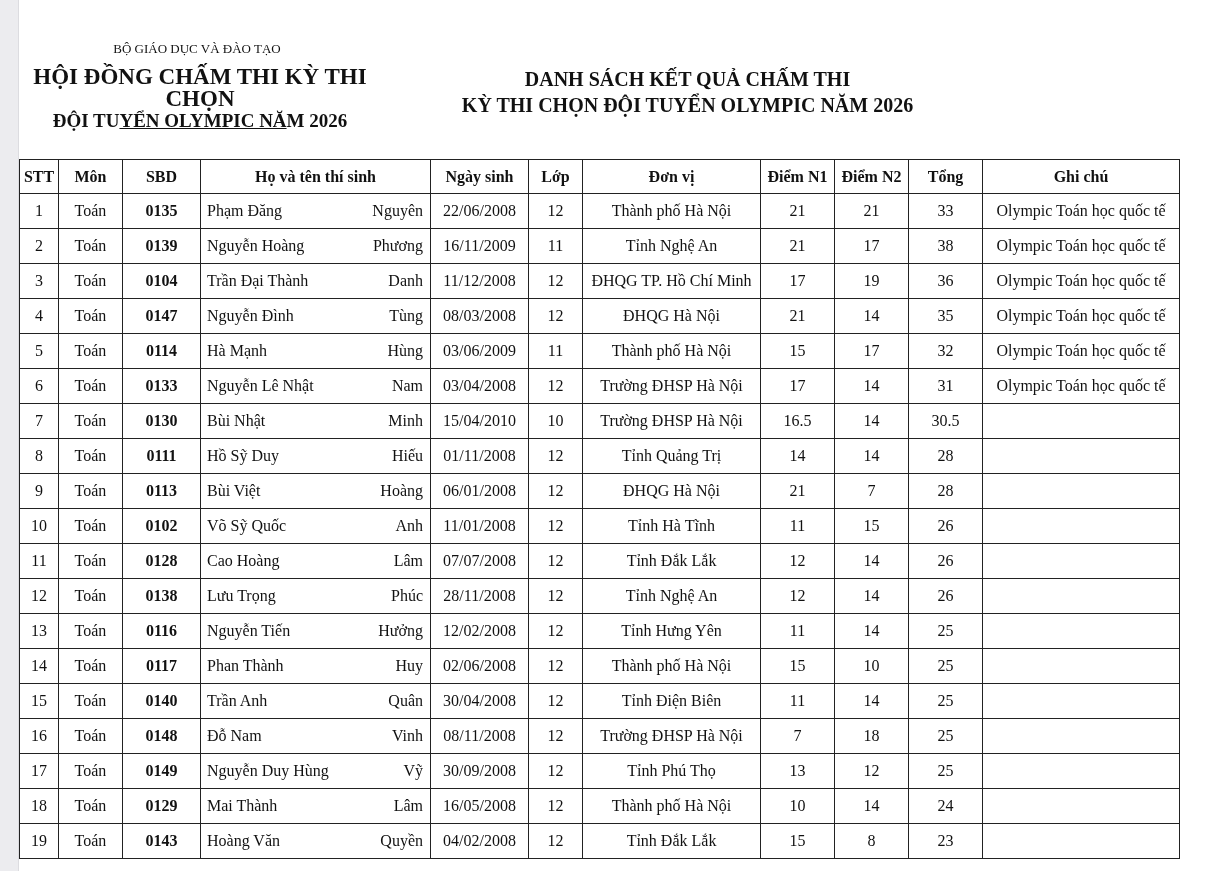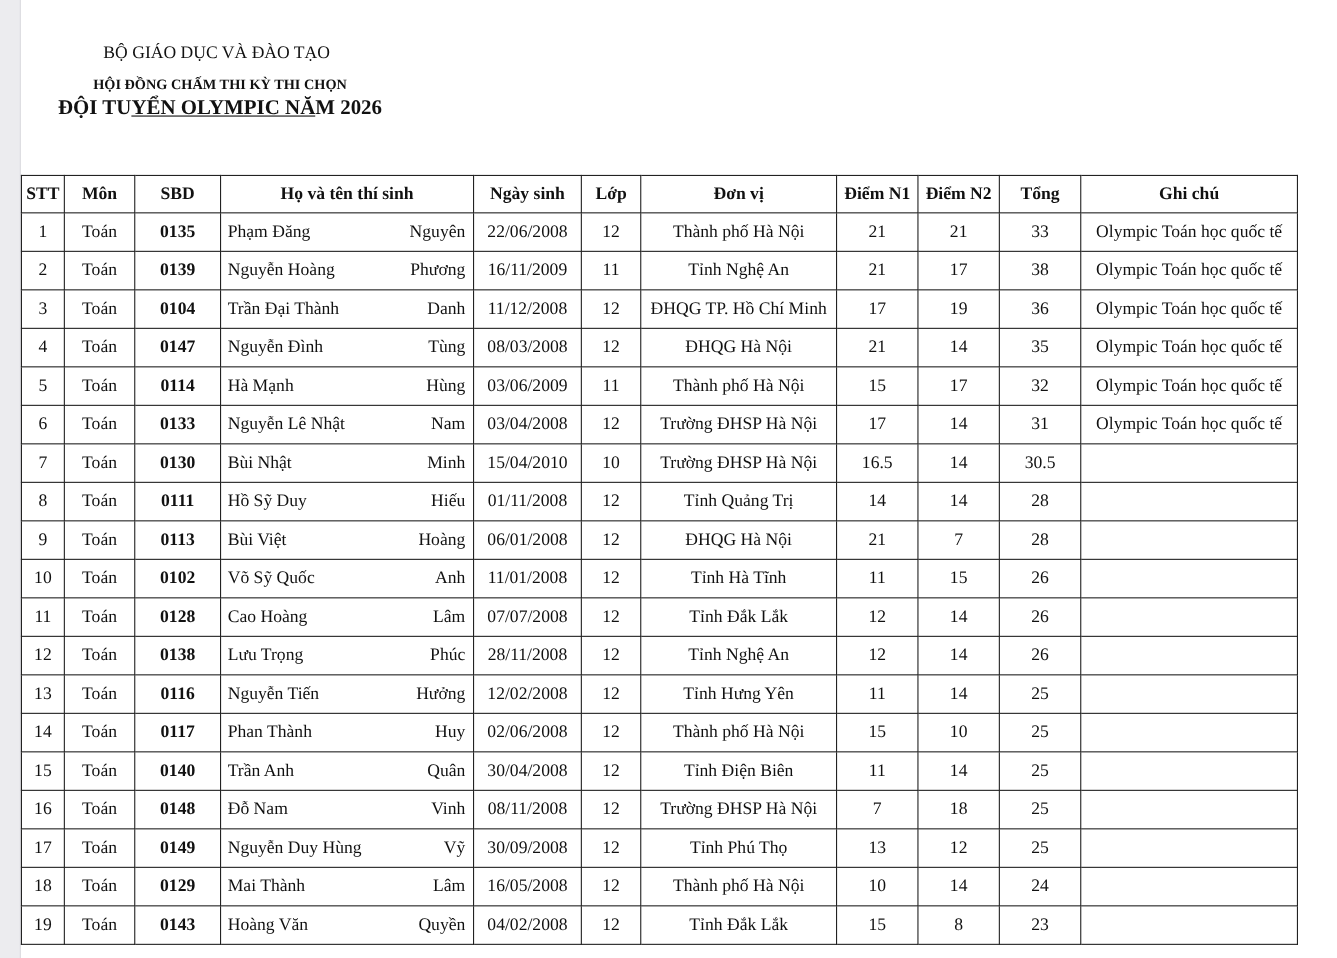--- a/index.html
+++ b/index.html
@@ -11,22 +11,22 @@
     position:relative;
   }
   .left-gutter {
     position:absolute; left:0; top:0; width:18px; height:871px;
     background:#ececef;
     border-right:1px solid #dcdce0;
   }
   .hdr-left {
     position:absolute; left:30px; top:38px; width:340px; text-align:center;
   }
-  .hdr-left .ministry { font-size:16px; line-height:22px; margin-left:-6px; }
-  .hdr-left .council { font-size:13px; font-weight:bold; line-height:22px; margin-top:6px; }
+  .hdr-left .ministry { font-size:13px; line-height:22px; margin-left:-6px; }
+  .hdr-left .council { font-size:23px; font-weight:bold; line-height:22px; margin-top:6px; }
   .hdr-left .council2 { font-size:19px; font-weight:bold; line-height:22px; }
   .hdr-left .u { text-decoration:underline; }
   .hdr-right {
     position:absolute; left:450px; top:66px; width:475px; text-align:center;
     font-weight:bold; font-size:20px; line-height:26px;
   }
   table.results {
     position:absolute; left:19px; top:159px;
     border-collapse:collapse;
     font-size:16px;
@@ -49,20 +49,22 @@
 
 <div class="left-gutter"></div>
 
 <div class="hdr-left">
   <div class="ministry">BỘ GIÁO DỤC VÀ ĐÀO TẠO</div>
   <div class="council">HỘI ĐỒNG CHẤM THI KỲ THI CHỌN</div>
   <div class="council2"><span>ĐỘI TU</span><span class="u">YỂN OLYMPIC NĂ</span><span>M 2026</span></div>
 </div>
 
 <div class="hdr-right">
+  <div>DANH SÁCH KẾT QUẢ CHẤM THI</div>
+  <div>KỲ THI CHỌN ĐỘI TUYỂN OLYMPIC NĂM 2026</div>
 </div>
 
 <table class="results">
   <colgroup>
     <col style="width:39px">
       <col style="width:64px">
       <col style="width:78px">
       <col style="width:230px">
     <col style="width:98px">
       <col style="width:54px">

